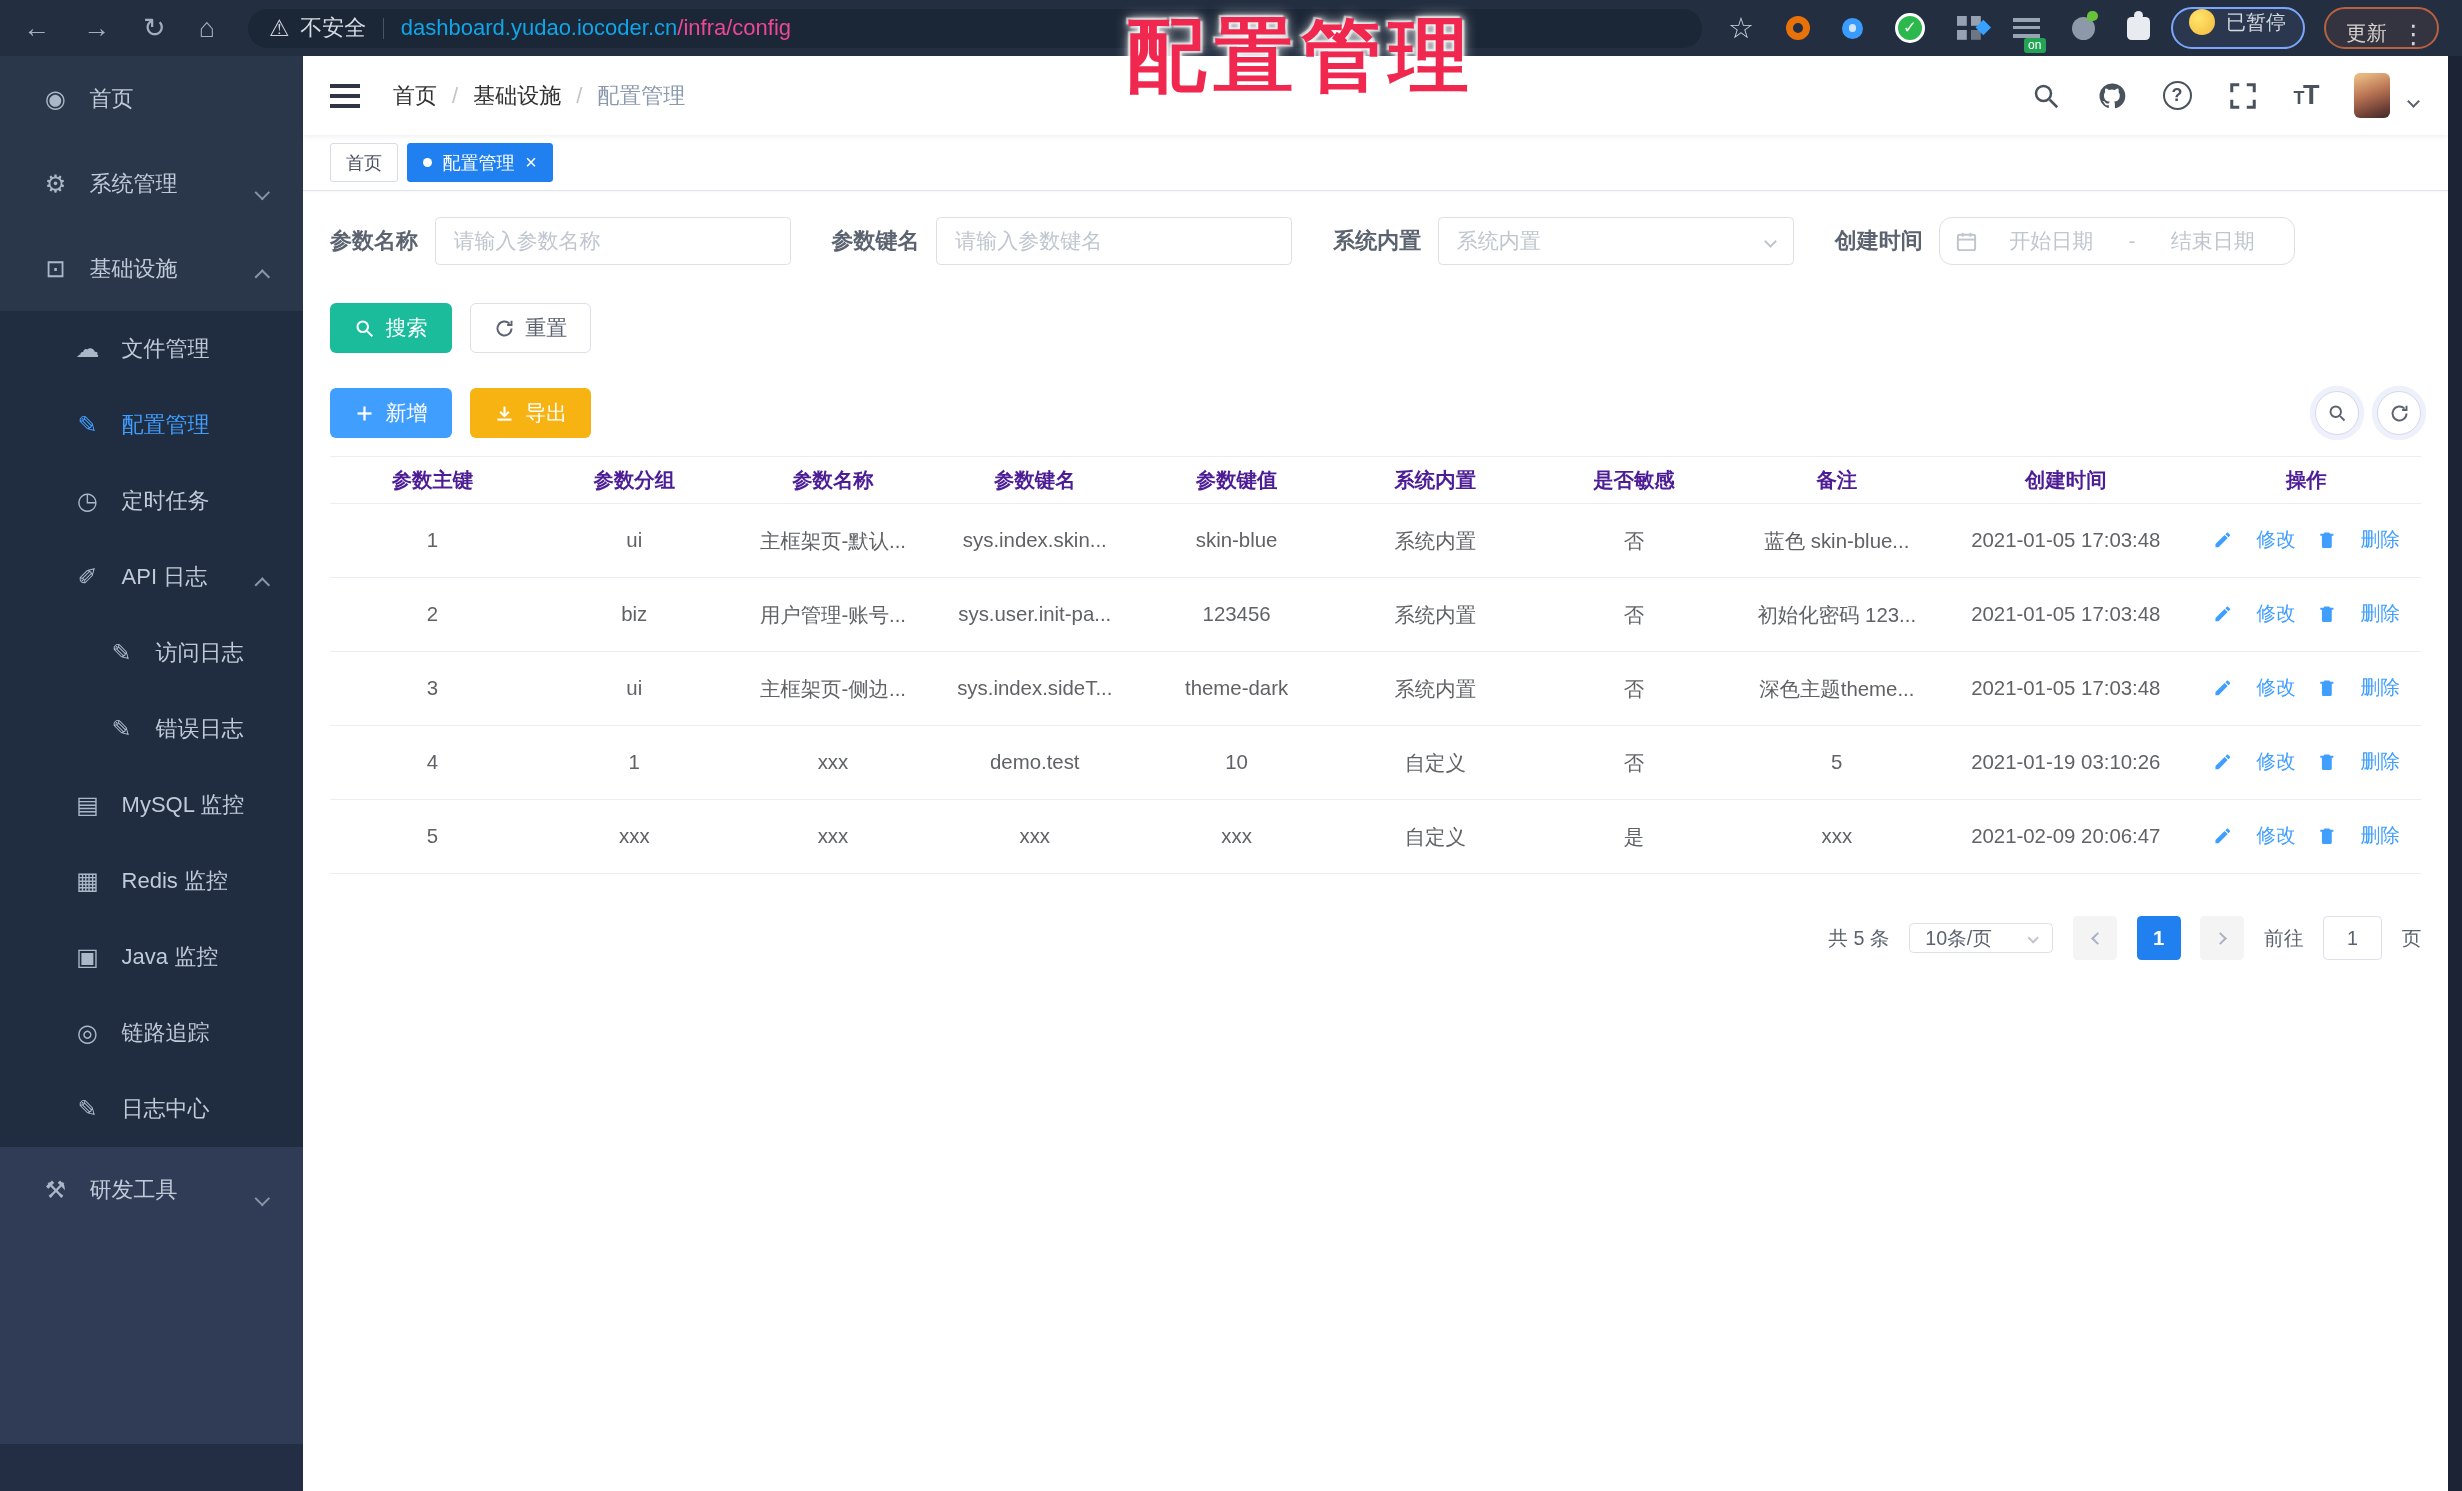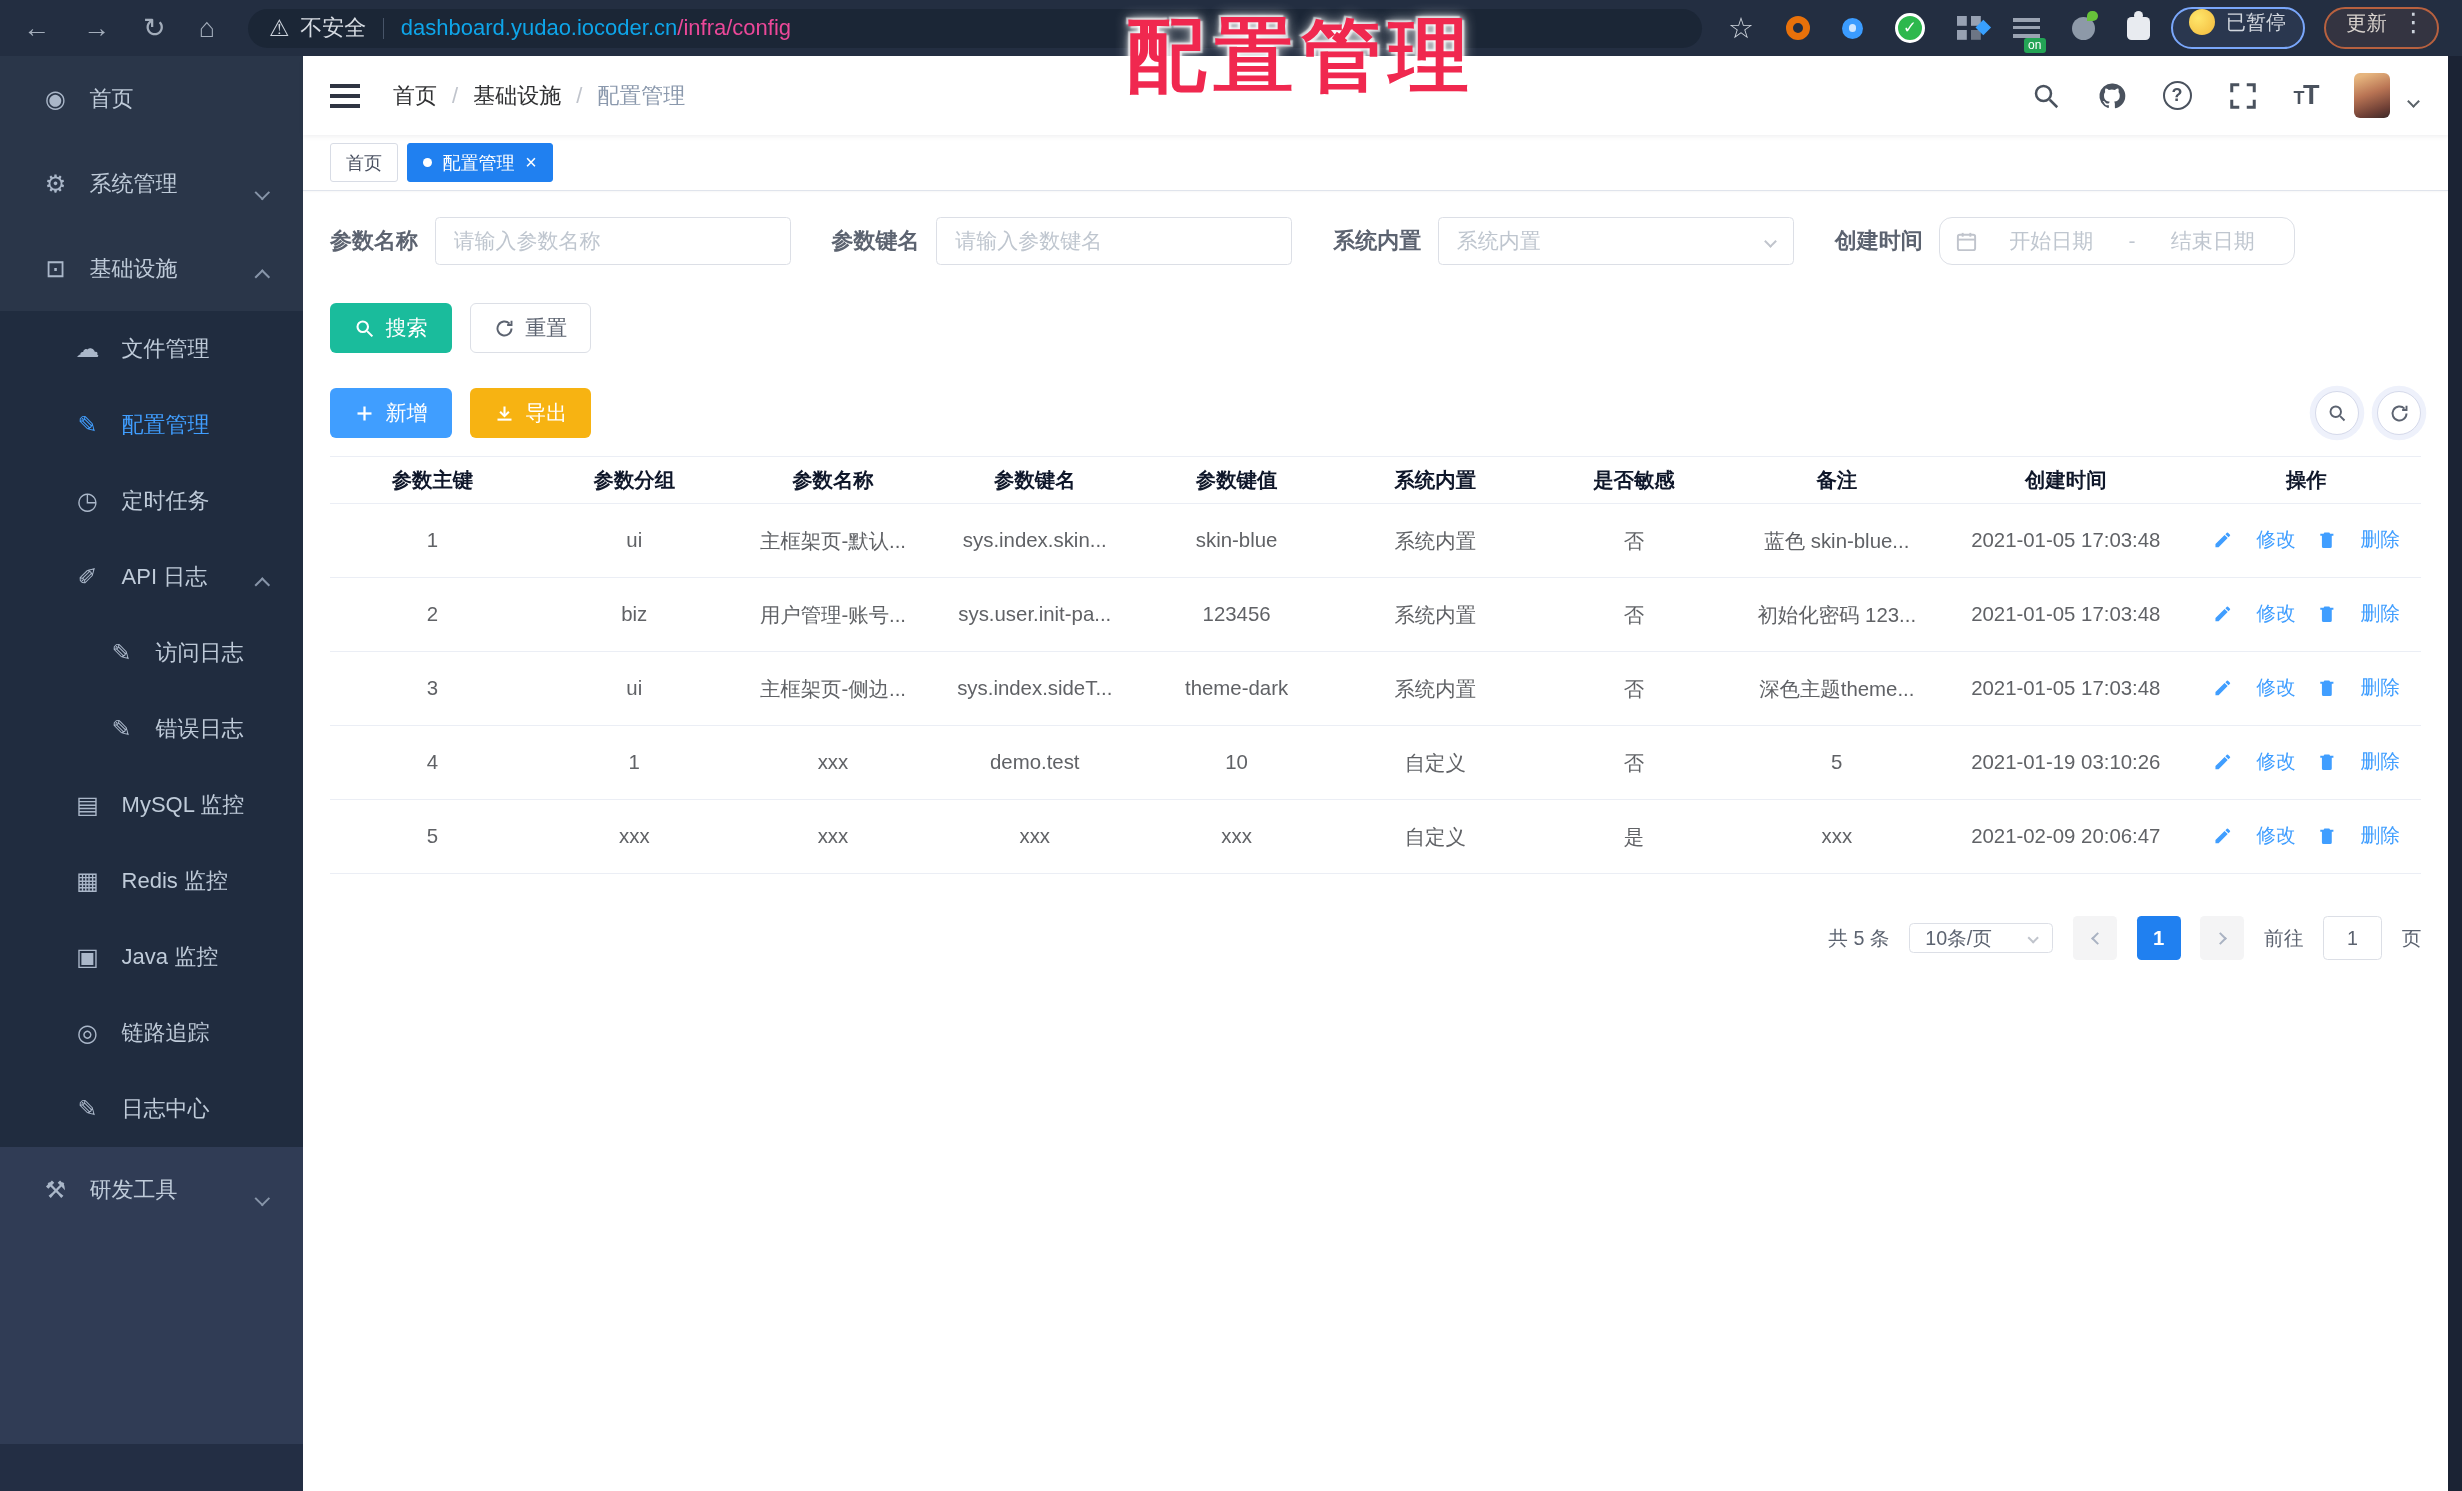--- a/index.html
+++ b/index.html
@@ -28,21 +28,21 @@
  linear-gradient(#6d7685,#6d7685) 14.4px 14.4px/9.8px 9.8px no-repeat}
 .gridic::after{content:"";position:absolute;right:-7.6px;top:6px;width:10.6px;height:10.6px;background:#38a0ff;transform:rotate(45deg)}
 .linesic{width:27px;height:19.7px;position:relative;background:linear-gradient(#9aa3b2 0 3.8px,transparent 3.8px 7.6px,#9aa3b2 7.6px 11.3px,transparent 11.3px 16px,#9aa3b2 16px 19.7px,transparent 19.7px)}
 .linesic::after{content:"on";position:absolute;right:-6px;bottom:-15px;background:#23a455;color:#fff;font-size:12px;padding:1.5px 4.5px;border-radius:3px;line-height:1}
 .sprout{width:23px;height:23px;border-radius:50%;background:#8d99a8;position:relative}
 .sprout::after{content:"";position:absolute;top:-6px;right:-3px;width:10.6px;height:10.6px;border-radius:50% 50% 50% 0;background:#67c23a}
 .puzzle{width:23px;height:23px;background:#e8ebf0;border-radius:4.5px;position:relative}
 .puzzle::after{content:"";position:absolute;top:-6px;left:6.8px;width:9px;height:9px;border-radius:50%;background:#e8ebf0}
 .paused-pill{height:42px;border:2.3px solid #7aa7fb;border-radius:23px;display:flex;align-items:flex-start;gap:10.6px;padding:0 16.6px;margin-right:19.7px;color:#d2d7de;font-size:20px;background:rgba(122,167,251,.08);white-space:nowrap}
 .face{width:26px;height:26px;border-radius:50%;background:radial-gradient(circle at 35% 35%,#ffe66b,#f2b93c)}
-.update-pill{height:42px;border:2.3px solid #b8613f;border-radius:23px;display:flex;align-items:flex-start;padding:0 10.6px 0 19.7px;color:#d8d2cd;font-size:20.4px;background:rgba(184,97,63,.12);white-space:nowrap}
+.update-pill{height:42px;border:2.3px solid #b8613f;border-radius:23px;display:flex;align-items:flex-end;padding:0 10.6px 0 19.7px;color:#d8d2cd;font-size:20.4px;background:rgba(184,97,63,.12);white-space:nowrap}
 .kebab{margin-left:13.6px;color:#cdd3dc;font-size:26px;line-height:1}
 
 
 .overlay-title{position:absolute;top:3px;left:1126px;z-index:60;font-size:80px;font-weight:bold;letter-spacing:7.6px;color:#f0284f;pointer-events:none;
  text-shadow:0 0 6px rgba(255,255,255,.95),0 0 13.6px rgba(255,255,255,.9),2.3px 2.3px 1.5px rgba(255,255,255,.65),-2.3px -2.3px 1.5px rgba(255,255,255,.65)}
 
 
 .app{position:absolute;top:56px;left:0;right:13.6px;bottom:0;display:flex}
 .right-strip{position:absolute;top:56px;right:0;width:13.6px;bottom:0;background:#1b2334;z-index:4}
 
@@ -108,21 +108,21 @@
 .btn-reset{background:#fff;border-color:#dcdfe6;color:#5c6370}
 .btn-add{background:#409eff;color:#fff}
 .btn-export{background:#f7b312;color:#fff}
 .toolbar{display:flex;align-items:center;margin-top:35px}
 .tool-circles{margin-left:auto;display:flex;gap:18px}
 .circle-btn{width:44px;height:44px;border-radius:50%;border:0.8px solid #d5d9ea;background:#fff;display:flex;align-items:center;justify-content:center;color:#5c6370;box-shadow:0 0 0 5.3px #eef1fb}
 .circle-btn svg{width:21px;height:21px;display:block}
 
 .tbl{margin-top:18px;border-top:0.8px solid #ebeef5}
 .trow{display:flex;align-items:center;height:74px;border-bottom:0.8px solid #ebeef5;font-size:20.4px;color:#606266}
-.trow.thead{height:47px;color:#0f172a;font-weight:bold}
+.trow.thead{height:47px;color:#4c1d95;font-weight:bold}
 .cell{text-align:center;padding:0 6px;white-space:nowrap;overflow:hidden;text-overflow:ellipsis}
 .c0{width:9.8%}.c1{width:9.5%}.c2{width:9.5%}.c3{width:9.8%}.c4{width:9.5%}
 .c5{width:9.5%}.c6{width:9.5%}.c7{width:9.9%}.c8{width:12%}.c9{width:11%}
 .act-link{color:#409eff;display:inline-flex;align-items:center;gap:24px;font-size:19.7px;margin:0 10.6px;cursor:pointer;white-space:nowrap}
 .act-ic{width:19.7px;height:19.7px;display:block}
 
 .pag{display:flex;align-items:center;justify-content:flex-end;margin-top:42px;font-size:19.7px;color:#5c6370;gap:19.7px}
 .pag-size{width:144px;height:30px;border:0.8px solid #dcdfe6;border-radius:4.5px;display:flex;align-items:center;justify-content:space-between;padding:0 15px;color:#5c6370}
 .pag-size .chev{border-color:#c0c4cc;width:8.3px;height:8.3px}
 .pg-btn{width:44px;height:44px;border-radius:4.5px;background:#f4f4f5;display:flex;align-items:center;justify-content:center;cursor:pointer}

